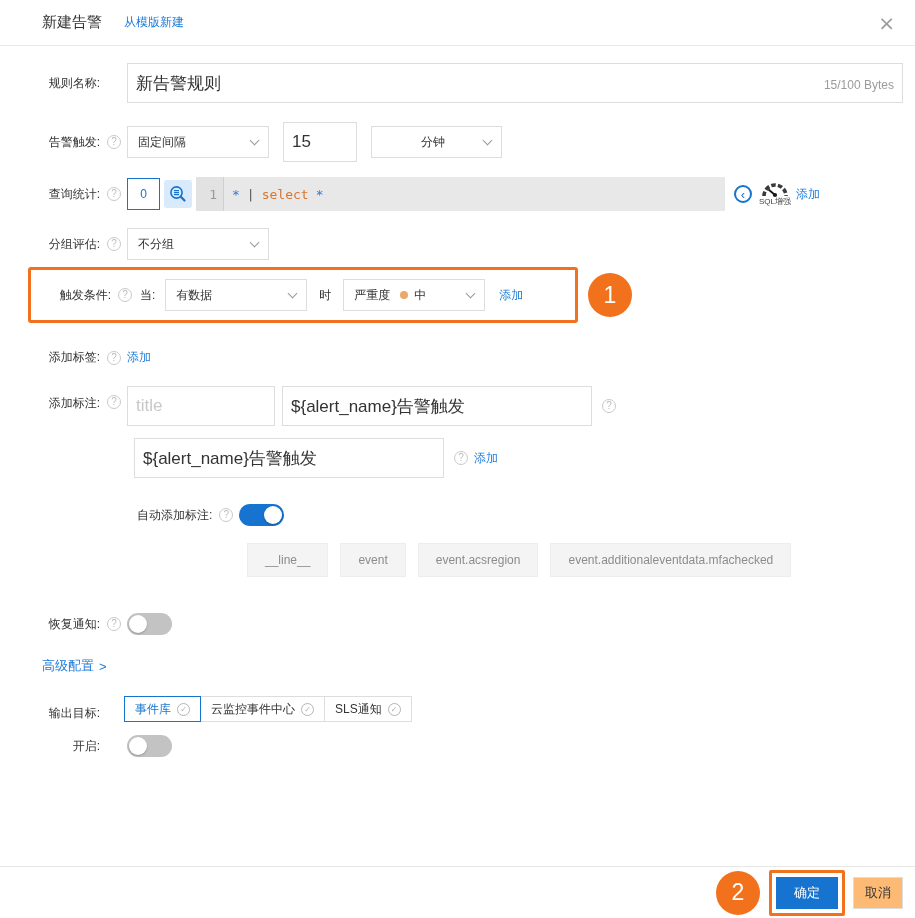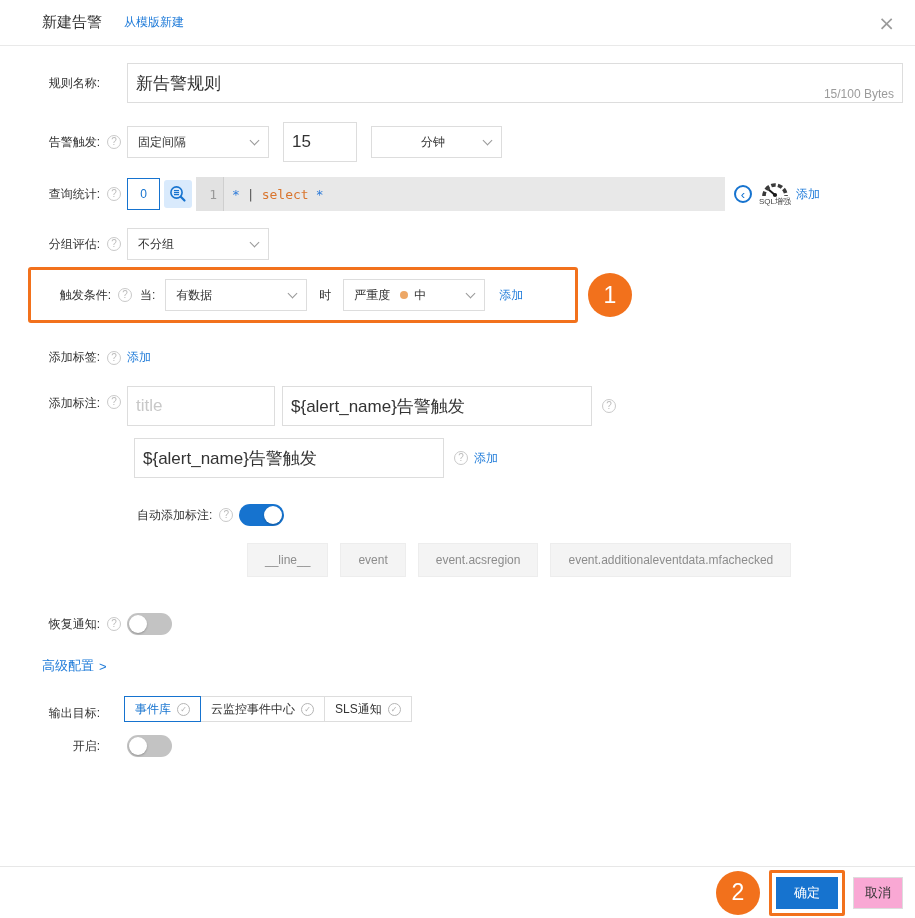--- a/index.html
+++ b/index.html
@@ -28,21 +28,21 @@
               font-family:"Liberation Sans",sans-serif; outline:none; }
   input.txt::placeholder { color:#c8c8c8; }
   .select { height:32px; border:1px solid #ddd; background:#fff; display:flex; align-items:center;
             padding:0 10px; cursor:pointer; }
   .select .val { flex:1; }
   .chev { width:7px; height:7px; border-right:1px solid #999; border-bottom:1px solid #999;
           transform:rotate(45deg); margin-top:-3px; flex-shrink:0; }
   
   .rule-wrap { position:relative; flex:1; margin-left:6px; }
   .rule-wrap input { width:100%; }
-  .counter { position:absolute; right:9px; top:24px; color:#9b9b9b; }
+  .counter { position:absolute; right:9px; top:15px; color:#9b9b9b; }
   
   .row-freq { margin-top:19px; }
   .sel-interval { width:142px; }
   .freq-num { width:74px; margin-left:14px; }
   .sel-unit { width:131px; margin-left:14px; }
   
   .row-query { margin-top:15px; }
   .idx-box { width:33px; height:32px; border:1px solid #1673cf; color:#1673cf; display:flex;
              align-items:center; justify-content:center; margin-left:6px; }
   .search-btn { width:28px; height:28px; background:#d9eafc; border-radius:3px; margin-left:4px;
@@ -118,21 +118,21 @@
                   color:#b0b0b0; font-size:8px; display:flex; align-items:center;
                   justify-content:center; flex-shrink:0; }
   
   .row-enable { margin-top:13px; }
   
   .dlg-footer { position:absolute; left:0; right:0; bottom:0; height:52px; border-top:1px solid #e7e7e7;
                 display:flex; align-items:center; justify-content:flex-end; padding-right:12px; }
   .confirm-wrap { border:3px solid #f2711c; border-radius:2px; padding:4px; margin-left:9px; }
   .btn { height:32px; font-size:13px; cursor:pointer; font-family:"Liberation Sans",sans-serif; }
   .btn-primary { width:62px; background:#1673cf; color:#fff; border:1px solid #1673cf; }
-  .btn-default { width:50px; background:#f9a8d4; color:#333; border:1px solid #ddd; margin-left:8px; }
+  .btn-default { width:50px; background:#fdba74; color:#333; border:1px solid #ddd; margin-left:8px; }
 </style>
 </head>
 <body>
 
 <div class="dlg-header">
   <span class="dlg-title">新建告警</span>
   <span class="tpl-link">从模版新建</span>
   <span class="close-btn">×</span>
 </div>
 

